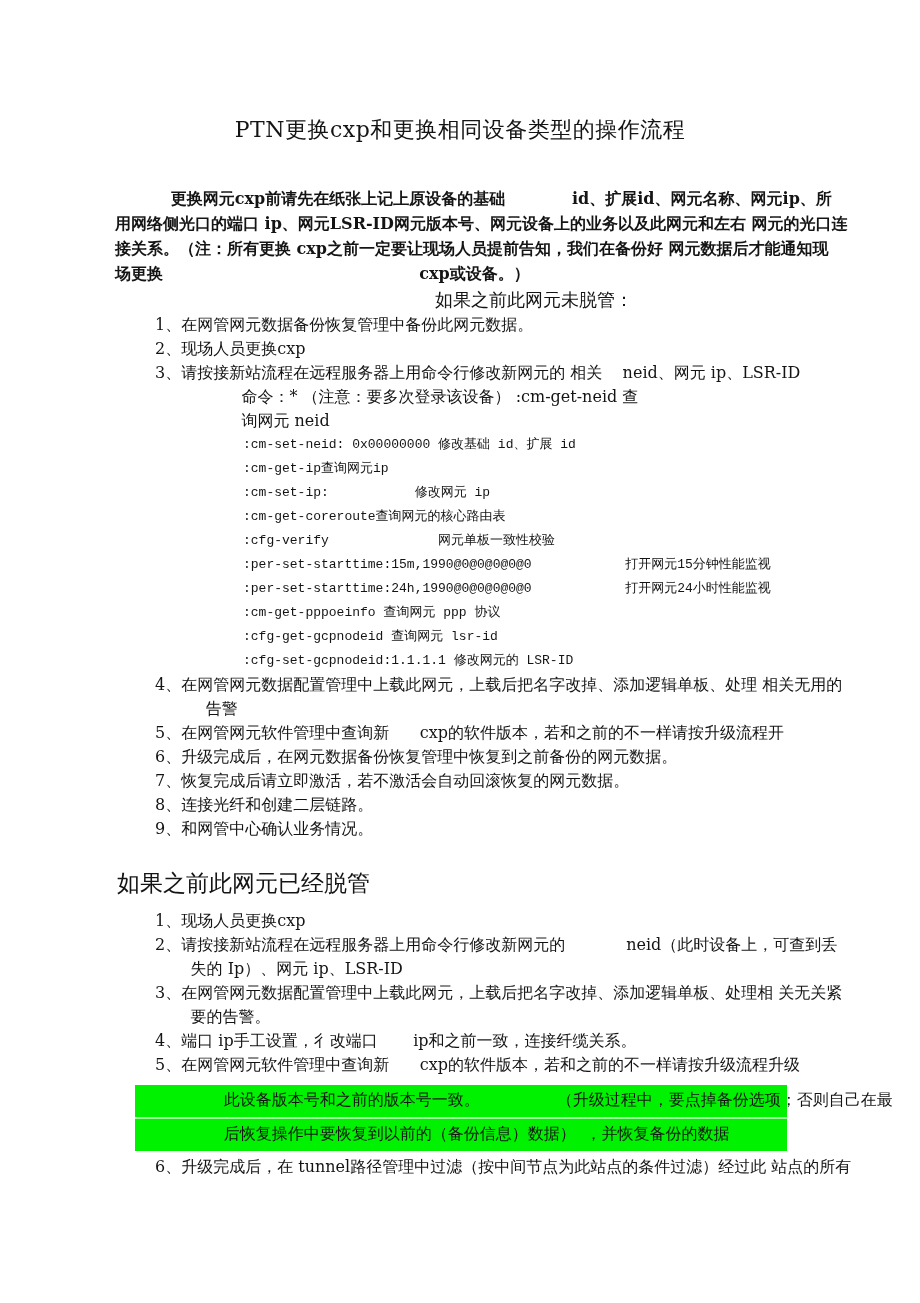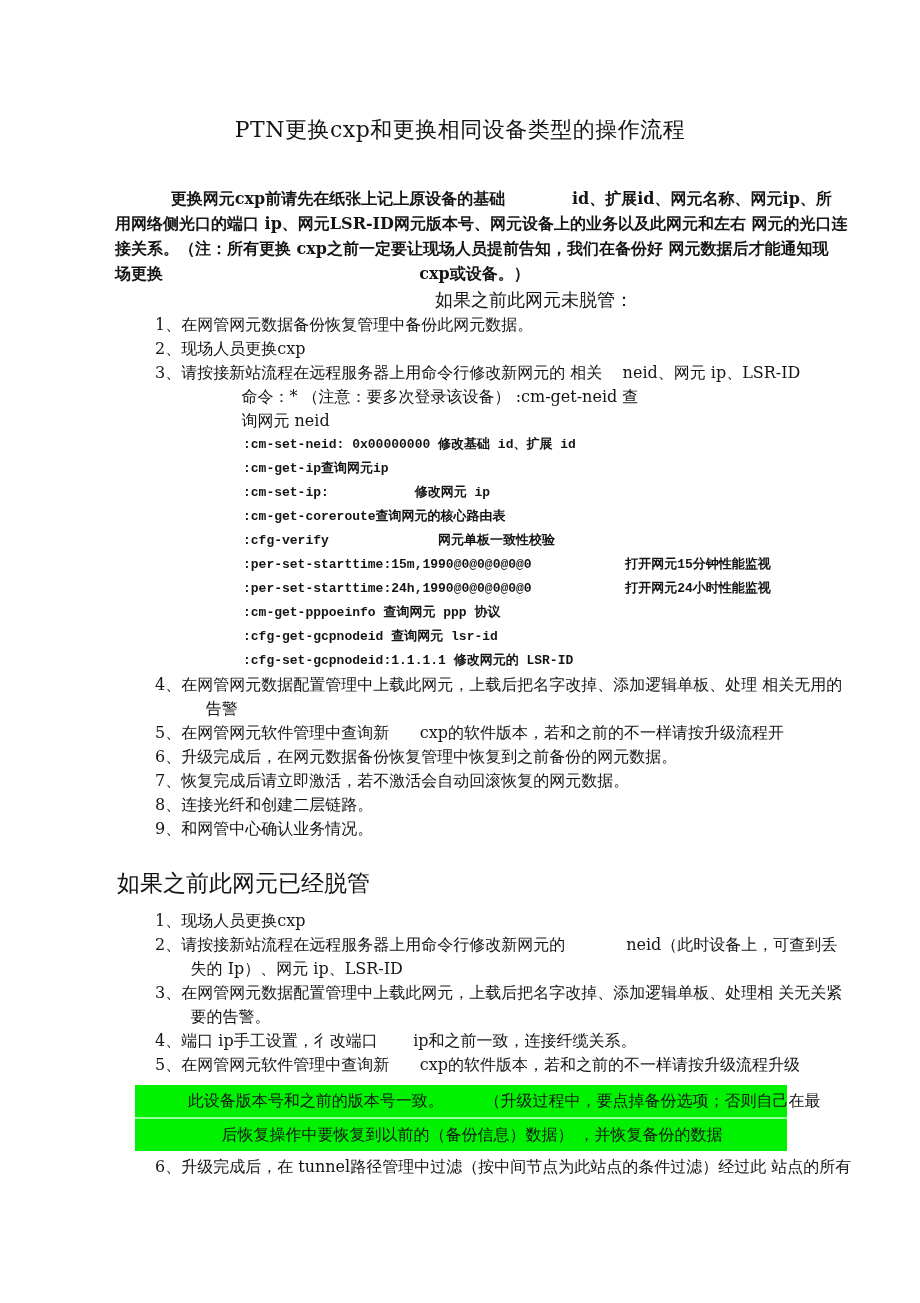--- a/index.html
+++ b/index.html
@@ -30,21 +30,21 @@
 
   .h1 { font-size: 18px; line-height: 27px; margin-left: 43px; text-align: center; }
 
   .item { font-size: 16px; margin-left: 40px; }
   .item .line { line-height: 24px; }
 
   .cmd {
     font-family: "Liberation Mono", "DejaVu Sans Mono", monospace;
     font-size: 13px; margin-left: 128px;
   }
-  .cmd .line { line-height: 24px; font-weight: bold; }
+  .cmd .line { line-height: 24px; }
 
   .h2 { font-size: 23px; line-height: 28px; margin: 28px 0 12px 2px; }
 
   .green {
     margin: 8px 0 4px 20px;
     width: 652px;
     font-size: 16px;
   }
   .green .line { line-height: 30px; padding: 1px 0 1px 12px; }
   .green .line + .line { border-top: 2px solid #9cff9c; text-align: center; }
@@ -66,16 +66,16 @@
       <div class="blk item"><div class="line">6、升级完成后，在网元数据备份恢复管理中恢复到之前备份的网元数据。</div></div>
       <div class="blk item"><div class="line">7、恢复完成后请立即激活，若不激活会自动回滚恢复的网元数据。</div></div>
       <div class="blk item"><div class="line">8、连接光纤和创建二层链路。</div></div>
       <div class="blk item"><div class="line">9、和网管中心确认业务情况。</div></div>
       <div class="blk h2">如果之前此网元已经脱管</div>
       <div class="blk item"><div class="line">1、现场人员更换cxp</div></div>
       <div class="blk item"><div class="line">2、请按接新站流程在远程服务器上用命令行修改新网元的            neid（此时设备上，可查到丢</div><div class="line">       失的 Ip）、网元 ip、LSR-ID</div></div>
       <div class="blk item"><div class="line">3、在网管网元数据配置管理中上载此网元，上载后把名字改掉、添加逻辑单板、处理相 关无关紧</div><div class="line">       要的告警。</div></div>
       <div class="blk item"><div class="line">4、端口 ip手工设置，彳改端口       ip和之前一致，连接纤缆关系。</div></div>
       <div class="blk item"><div class="line">5、在网管网元软件管理中查询新      cxp的软件版本，若和之前的不一样请按升级流程升级</div></div>
-      <div class="blk green" style="background: rgb(0, 242, 0);"><div class="line">        此设备版本号和之前的版本号一致。        （升级过程中，要点掉备份选项；否则自己在最</div><div class="line">  后恢复操作中要恢复到以前的（备份信息）数据） ，并恢复备份的数据</div></div>
+      <div class="blk green" style="background: rgb(0, 242, 0); font-family: Liberation Mono, monospace;"><div class="line">        此设备版本号和之前的版本号一致。        （升级过程中，要点掉备份选项；否则自己在最</div><div class="line">  后恢复操作中要恢复到以前的（备份信息）数据） ，并恢复备份的数据</div></div>
       <div class="blk item"><div class="line">6、升级完成后，在 tunnel路径管理中过滤（按中间节点为此站点的条件过滤）经过此 站点的所有</div></div>
     </div>
 </div>
 
 </body></html>

